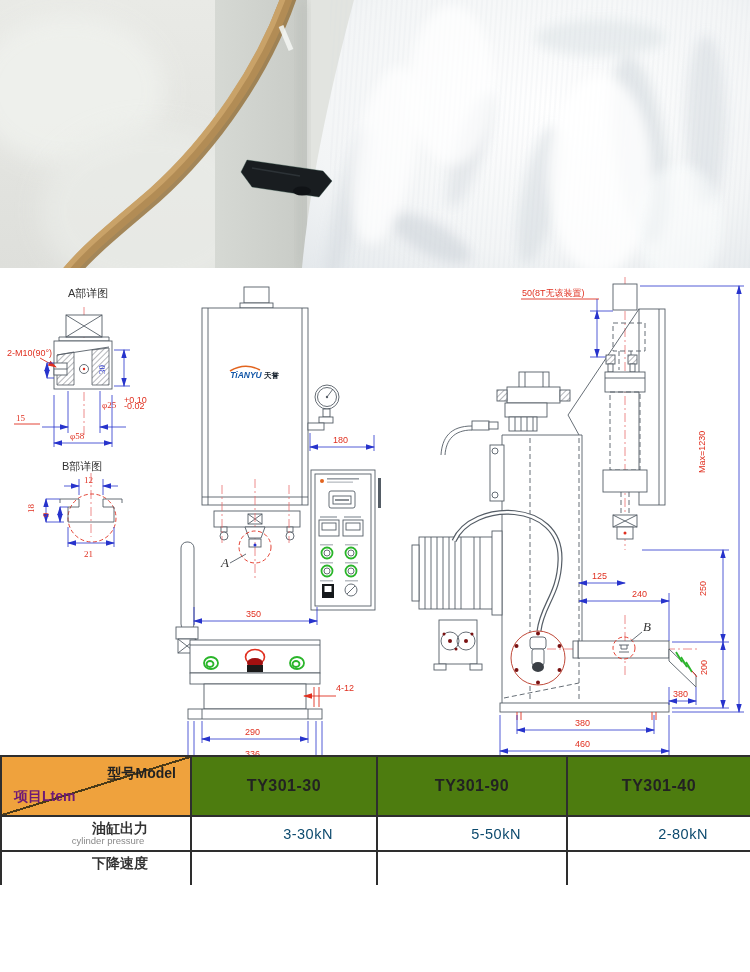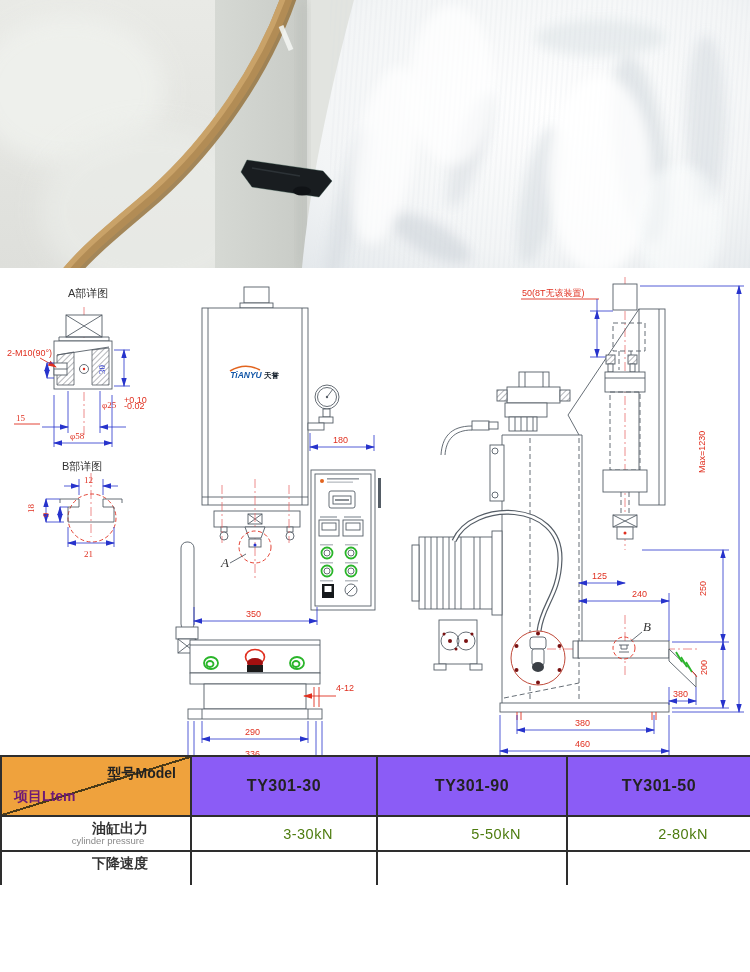--- a/index.html
+++ b/index.html
@@ -6,32 +6,32 @@
   #page{position:relative;width:750px;height:972px;overflow:hidden;background:#fff;
         font-family:"Liberation Sans",sans-serif;}
   
   #photo{position:absolute;left:0;top:0;width:750px;height:268px;overflow:hidden;}
   
   #drawing{position:absolute;left:2px;top:268px;width:750px;height:527px;background:#fff;margin-top:7px;}
   
   #spec{position:absolute;left:0;top:755px;width:750px;height:130px;overflow:hidden;}
   table.spec{border-collapse:collapse;width:750px;table-layout:fixed;}
   table.spec td{border:2px solid #2e2e2e;text-align:center;vertical-align:middle;padding:0;}
-  td.hdr{background:#8b5cf6;height:58px;color:#222;}
+  td.hdr{background:#4d7c0f;height:58px;color:#222;}
   td.corner{position:relative;background:#efa23d;
      background-image:linear-gradient(to bottom right,transparent calc(50% - 1px),#4a3push 0,transparent 0);}
   td.corner .diag{position:absolute;inset:0;
      background:linear-gradient(to bottom right,transparent calc(50% - 1px),#4a3a18 calc(50% - 1px),#4a3a18 calc(50% + 1px),transparent calc(50% + 1px));}
   td.corner .lab-top{position:absolute;top:8px;right:14px;font-size:14px;font-weight:bold;color:#222;}
   td.corner .lab-bot{position:absolute;bottom:9px;left:12px;font-size:14px;font-weight:bold;color:#701a75;}
   .model{font-size:16px;font-weight:bold;letter-spacing:.5px;}
   td.item{height:33px;}
   .cn{font-size:14px;font-weight:bold;color:#333;line-height:15px;margin-left:48px;}
   .en{font-size:9.5px;color:#8a8a8a;line-height:10px;margin-left:24px;}
-  .val{font-size:14.5px;color:#4d7c0f;letter-spacing:.5px;margin-left:48px;}
+  .val{font-size:14.5px;color:#0c4a6e;letter-spacing:.5px;margin-left:48px;}
   tr.partial td{height:40px;vertical-align:top;padding-top:4px;}
   
   svg text{font-family:"Liberation Sans",sans-serif;}
   .dimtxt{fill:#e03020;font-size:9px;}
   .dimtxt-b{fill:#2733cc;font-size:9px;}
   .seriftxt{font-family:"Liberation Serif",serif;}
   .title-cn{fill:#333;font-size:11px;}
 </style>
 </head>
 <body>
@@ -508,21 +508,21 @@
         </colgroup>
     <tbody>
           <tr>
       <td class="hdr corner">
         <div class="diag"></div>
         <span class="lab-top">型号Model</span>
         <span class="lab-bot">项目Ltem</span>
       </td>
       <td class="hdr"><span class="model">TY301-30</span></td>
       <td class="hdr"><span class="model">TY301-90</span></td>
-      <td class="hdr"><span class="model">TY301-50</span></td>
+      <td class="hdr"><span class="model">TY301-40</span></td>
     </tr>
     <tr>
       <td class="item">
         <div class="cn">油缸出力</div>
         <div class="en">cylinder pressure</div>
       </td>
       <td><span class="val">3-30kN</span></td>
       <td><span class="val">5-50kN</span></td>
       <td><span class="val">2-80kN</span></td>
     </tr>

